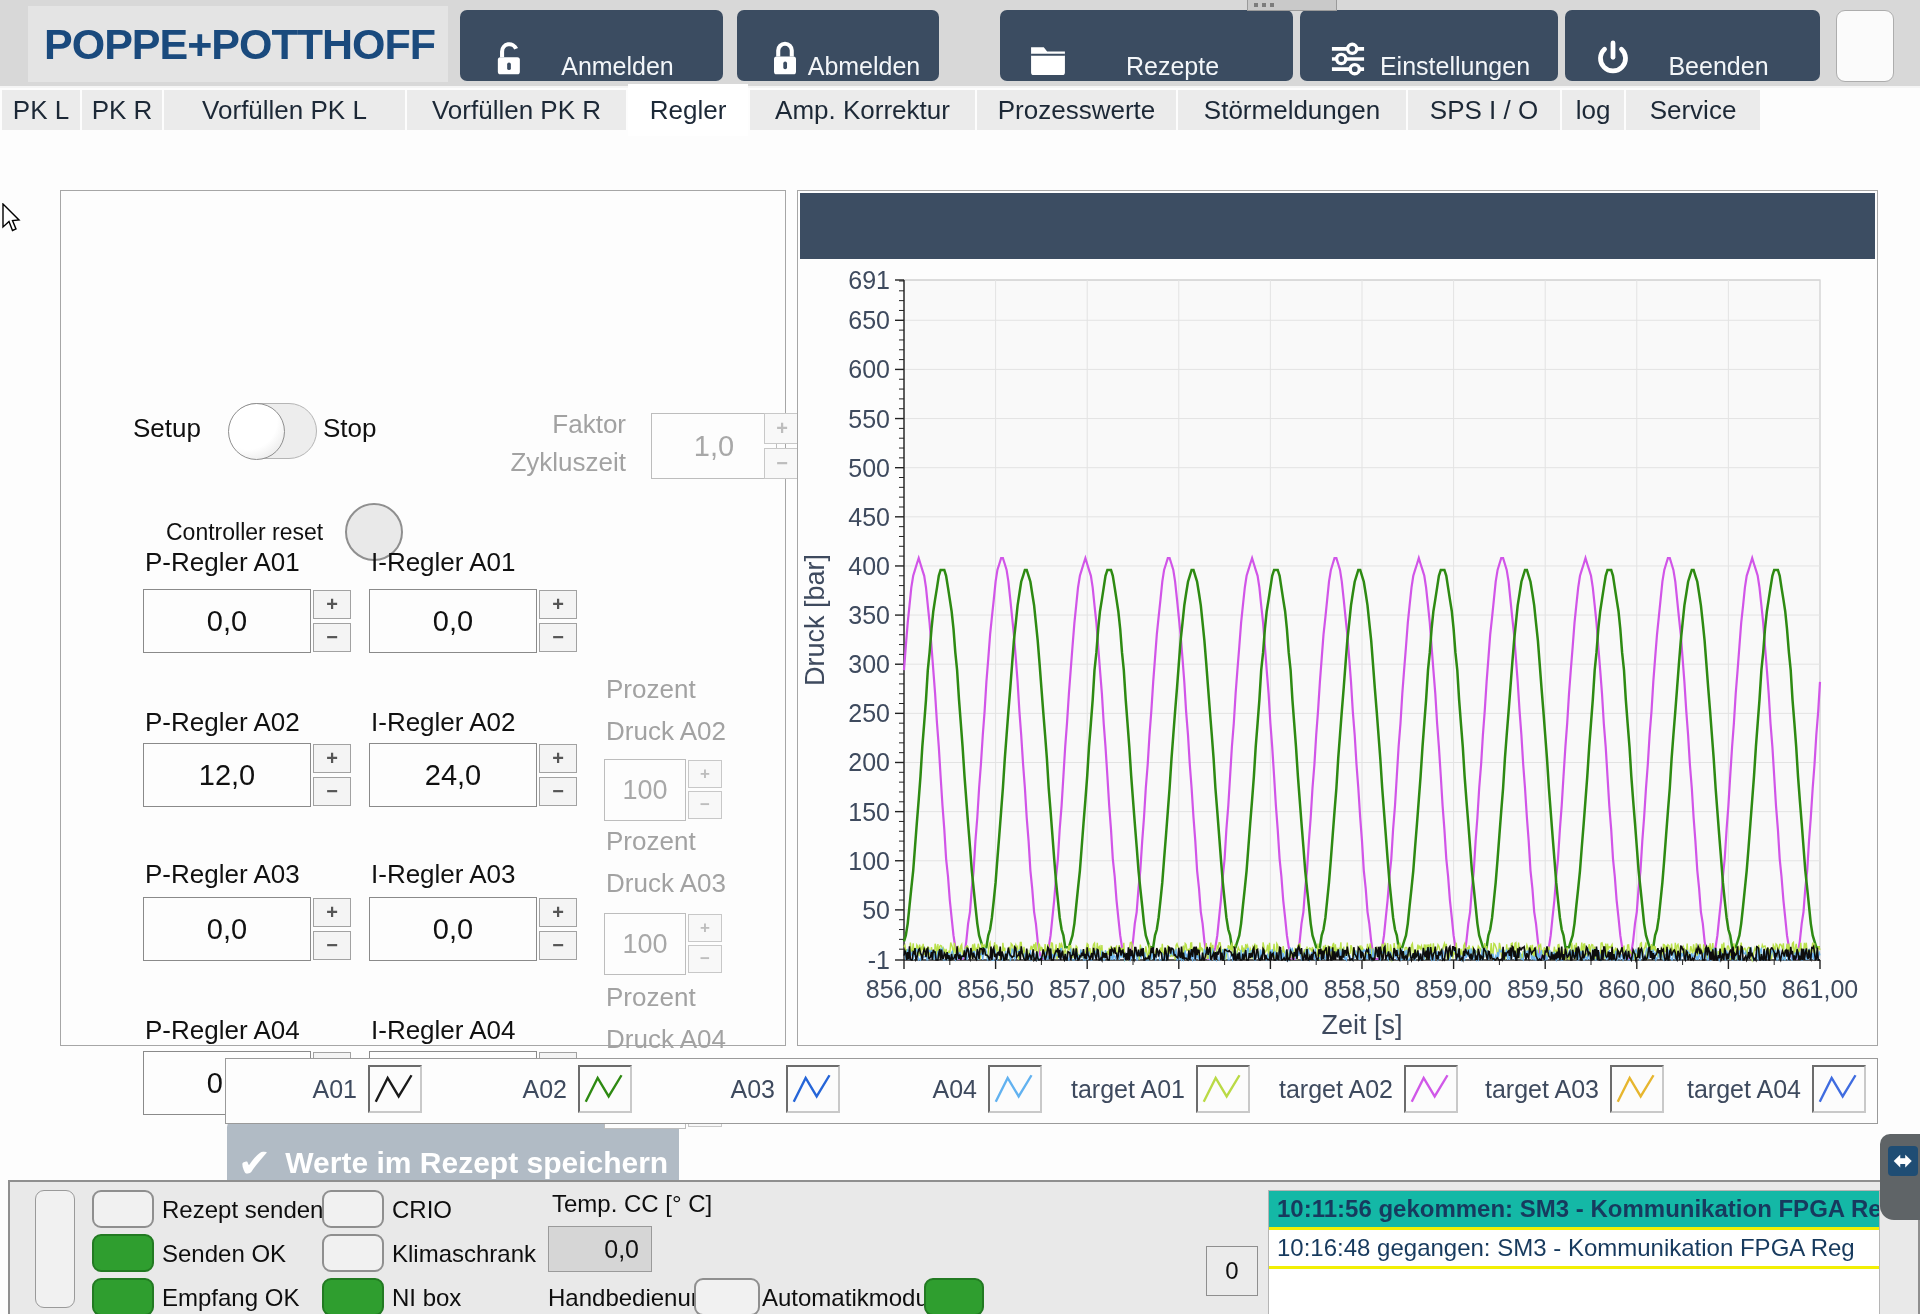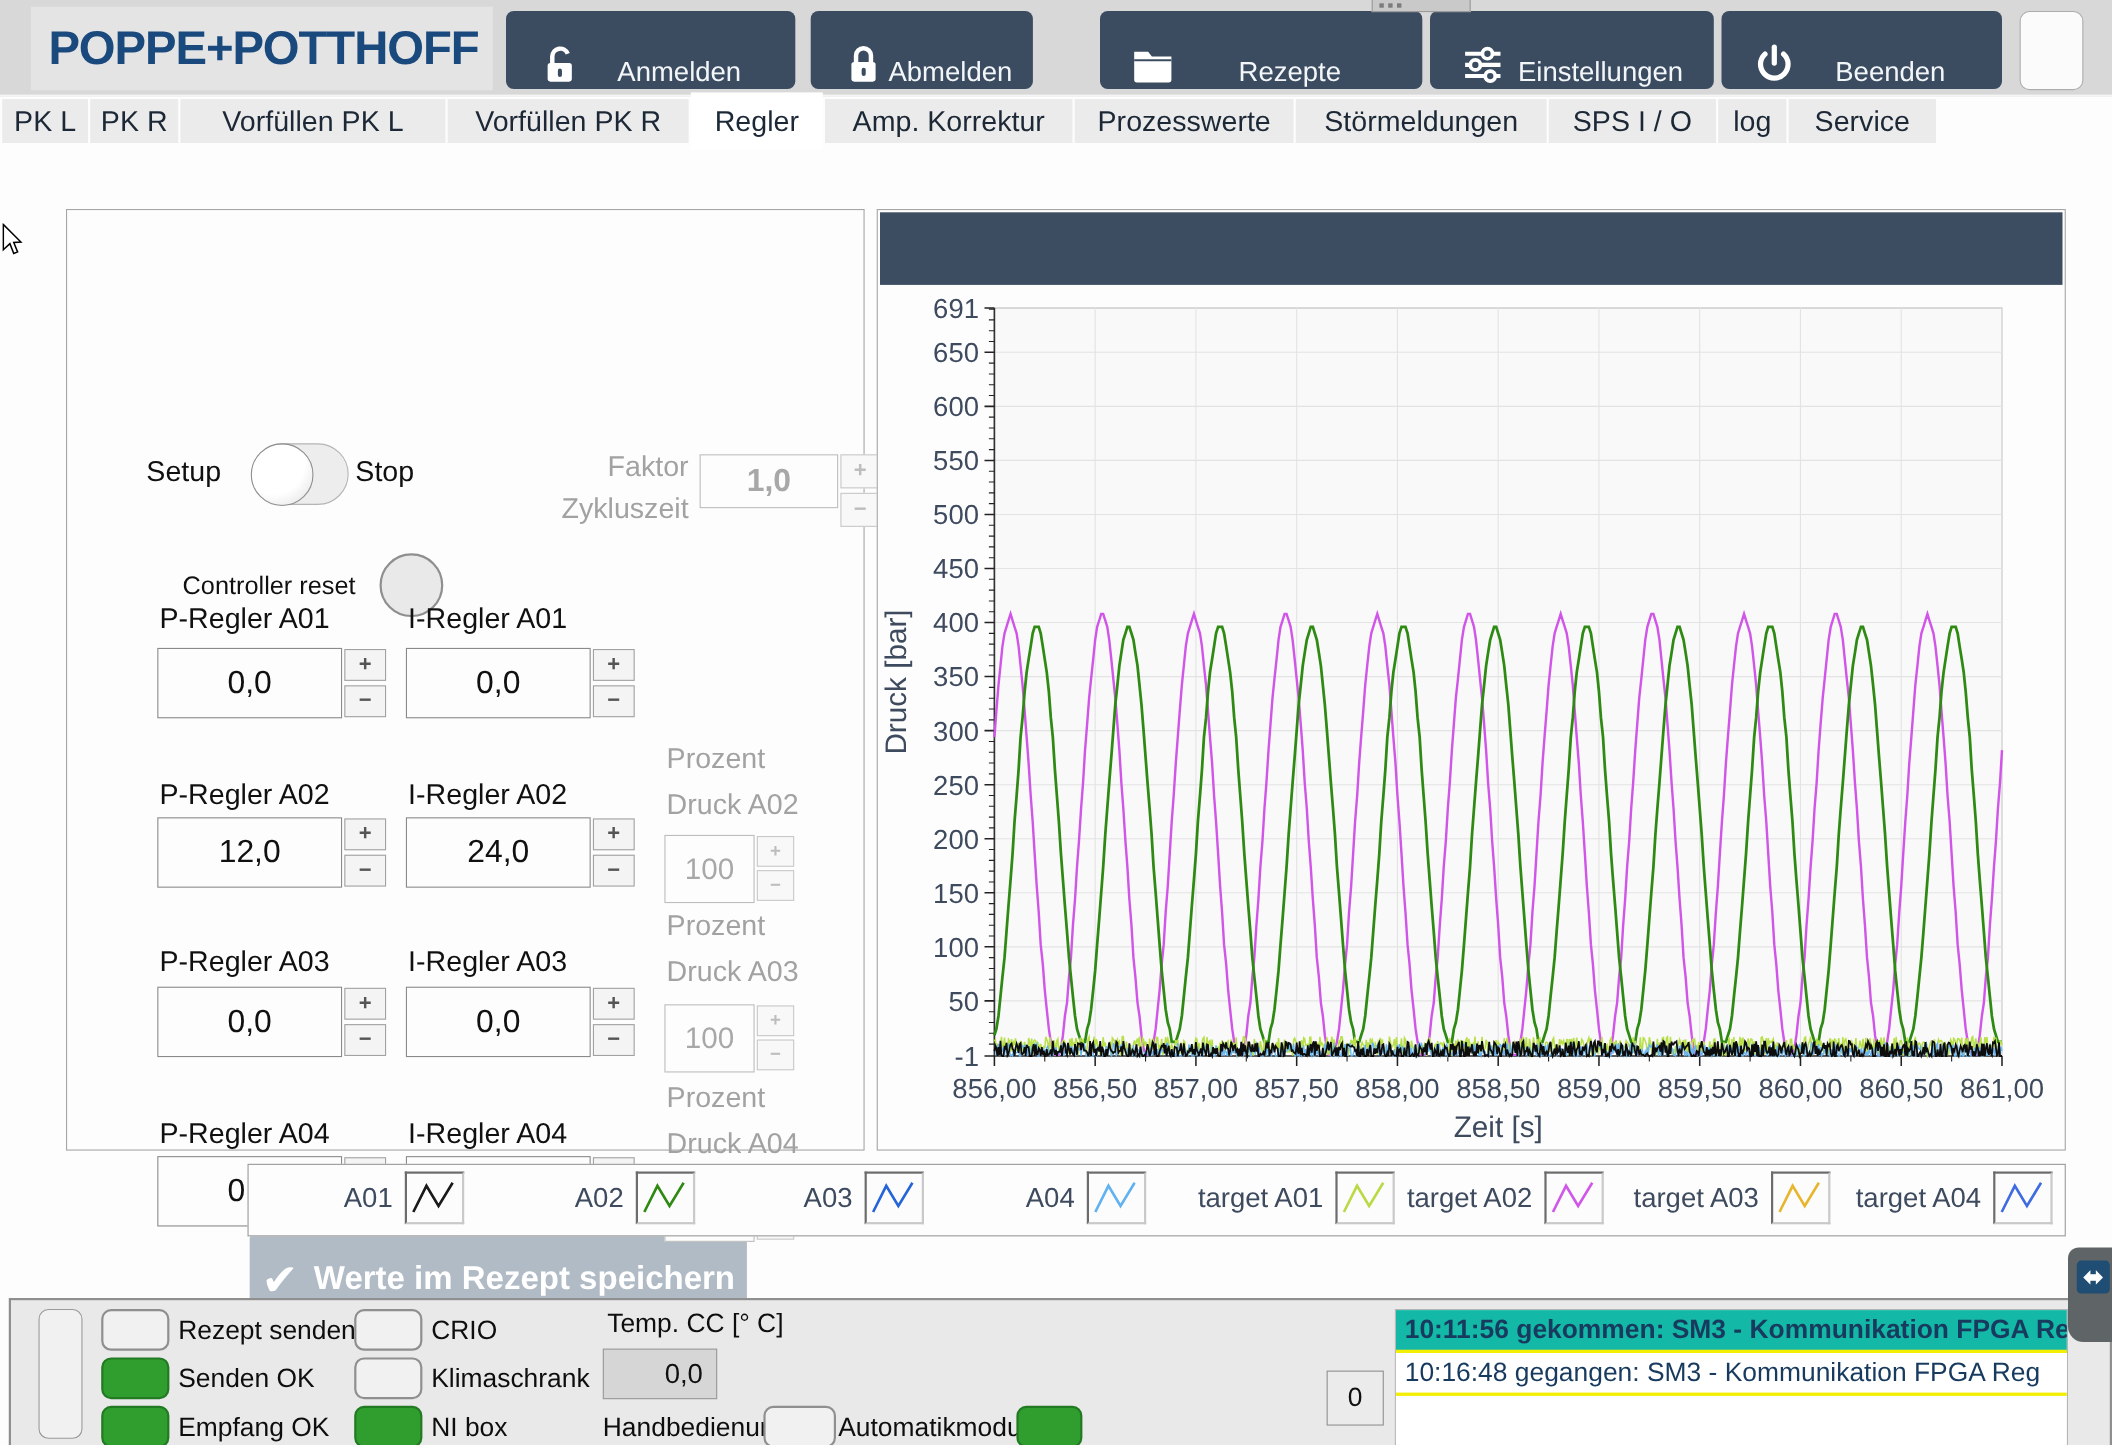--- a/index.html
+++ b/index.html
@@ -145,21 +145,21 @@
 
 <div id="left-panel" class="abs">
   <div class="lp-label" style="left:72px; top:222px;">Setup</div>
   <div id="toggle" class="abs">
     <div id="toggle-knob" class="abs"></div>
   </div>
   <div class="lp-label" style="left:262px; top:222px;">Stop</div>
 
   <div class="lp-label-gray" style="left:420px; top:218px; width:145px; text-align:right;">Faktor</div>
   <div class="lp-label-gray" style="left:420px; top:256px; width:145px; text-align:right;">Zykluszeit</div>
-  <div class="num-input disabled" style="left:575px; top:222px; width:126px; height:49px;font-weight:bold;">1,0</div>
+  <div class="num-input disabled" style="left:590px; top:222px; width:126px; height:66px;">1,0</div>
   <div class="spin disabled" style="left:703px; top:222px; width:36px; height:31px;">+</div>
   <div class="spin disabled" style="left:703px; top:257px; width:36px; height:31px;">−</div>
 
   <div class="lp-label" style="left:105px; top:328px; font-size:23px;">Controller reset</div>
   <div id="reset-circle" class="abs"></div>
 
   <div id="regler-rows"></div>
 
   <div id="save-btn" class="abs">
     <span class="check">✔</span>
@@ -397,21 +397,21 @@
        </span>
     </div>
     <div class="leg-item" style="right: 878px;">
       <span class="leg-label">A04</span>
        <span class="leg-box">
          <svg width="50" height="44" viewBox="0 0 54 48">
           <polyline points="6,38 19,12 31,32 45,9" fill="none" stroke="#62b2f0" stroke-width="2.6"></polyline>
         </svg>
        </span>
     </div>
-    <div class="leg-item" style="right: 652px; justify-content: space-between;">
+    <div class="leg-item" style="right: 670px; justify-content: space-between;">
       <span class="leg-label">target A01</span>
        <span class="leg-box">
          <svg width="50" height="44" viewBox="0 0 54 48">
           <polyline points="6,38 19,12 31,32 45,9" fill="none" stroke="#bada45" stroke-width="2.6"></polyline>
         </svg>
        </span>
     </div>
     <div class="leg-item" style="right: 462px;">
       <span class="leg-label">target A02</span>
        <span class="leg-box">

